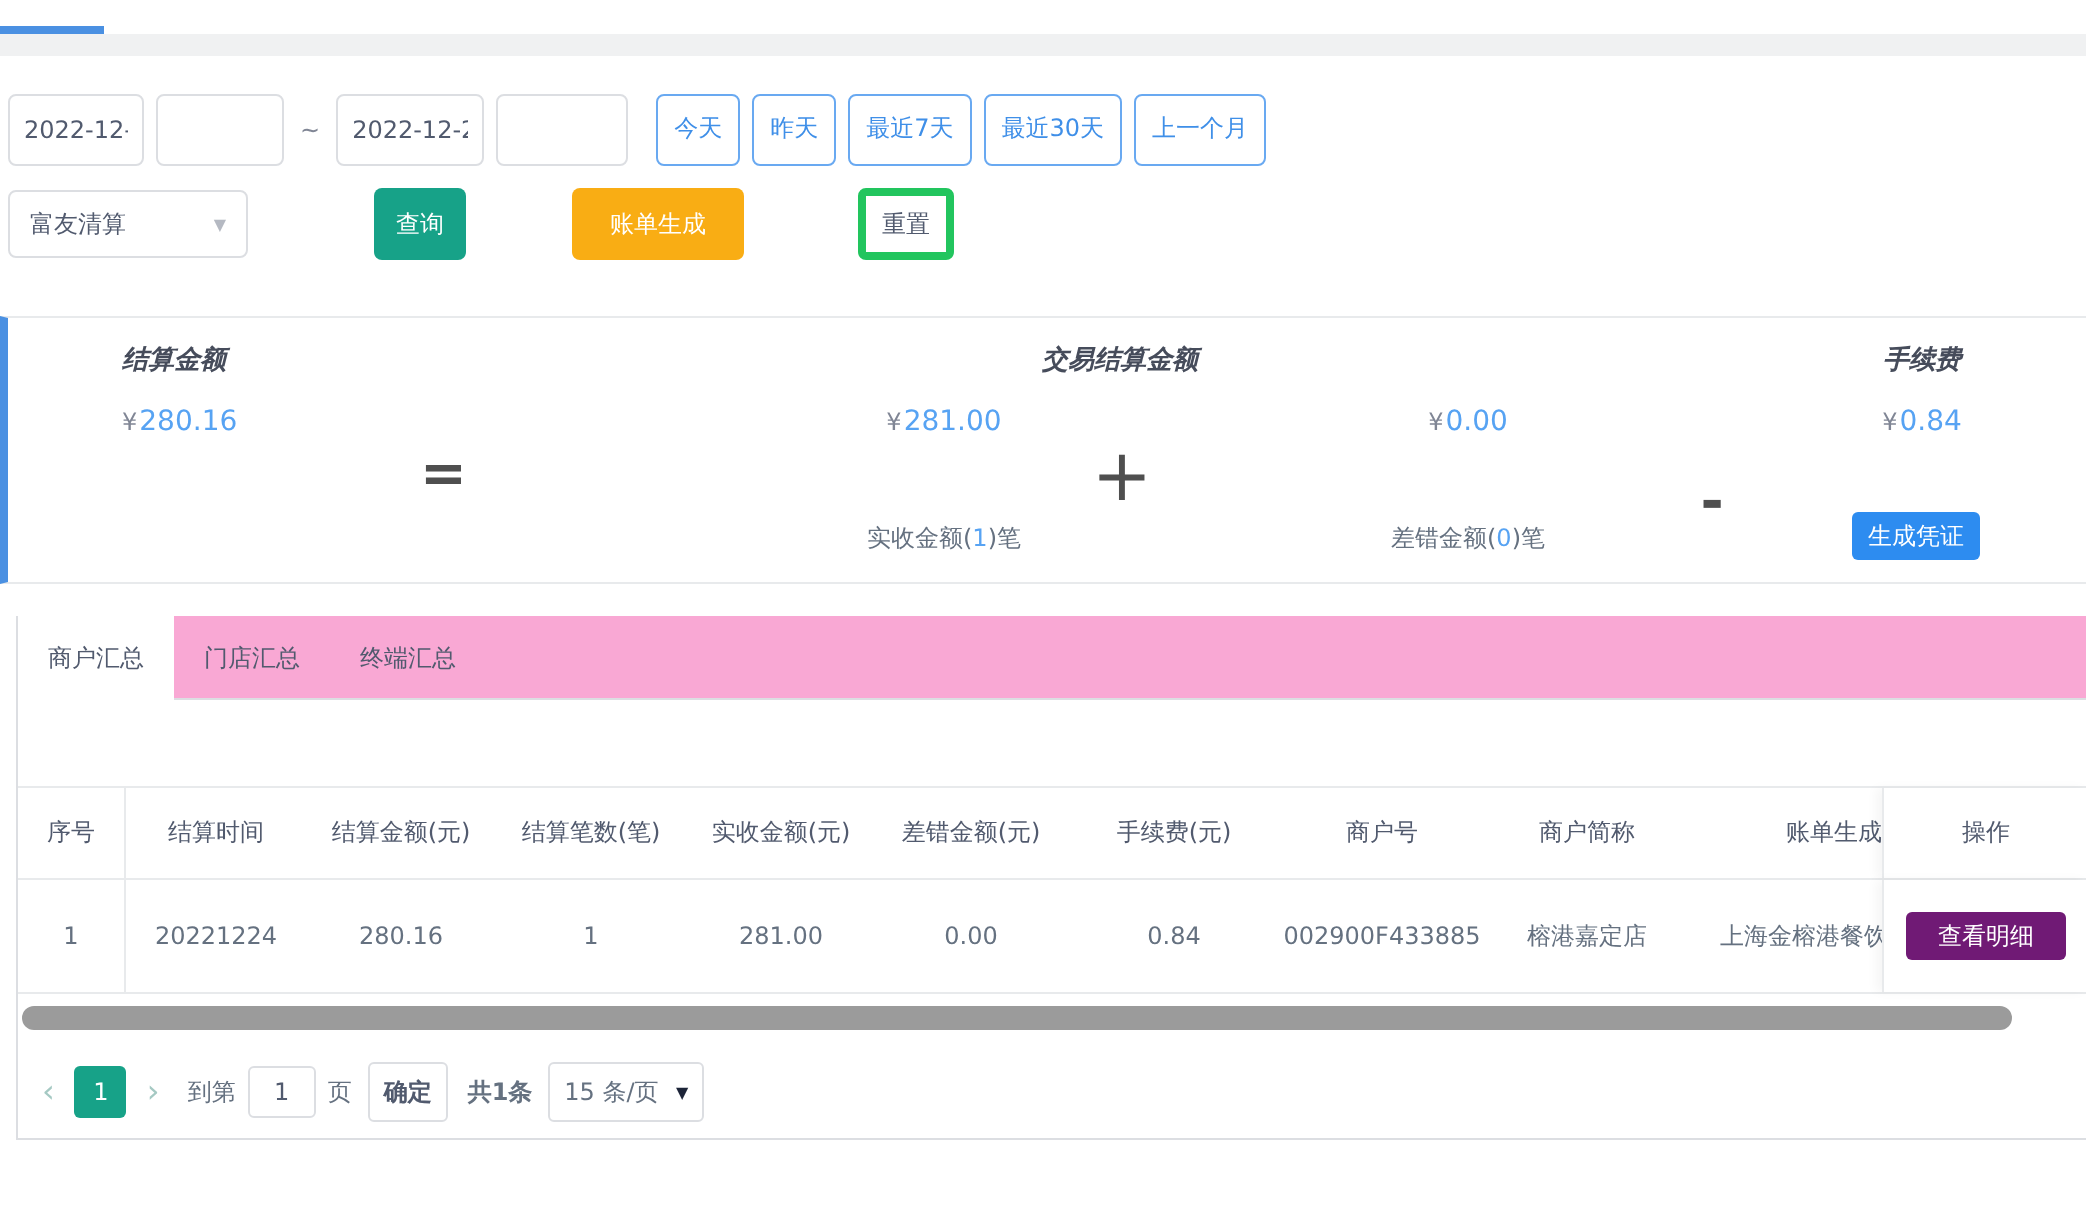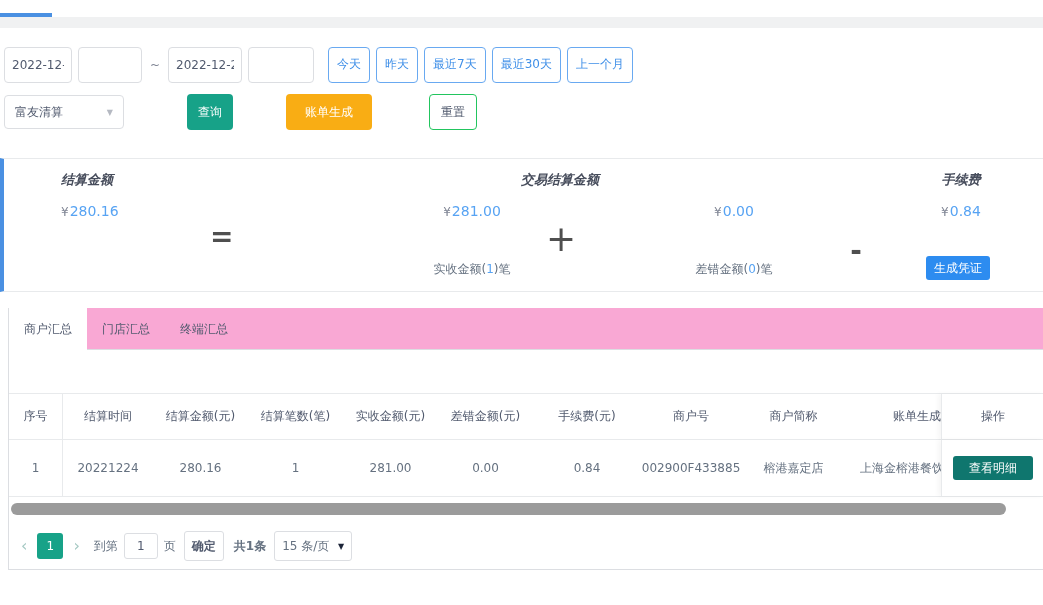--- a/index.html
+++ b/index.html
@@ -19,21 +19,21 @@
   .w-sd { width:68px; } .w-st { width:64px; margin-left:6px; }
   .w-ed { width:74px; } .w-et { width:66px; margin-left:6px; }
   .range-sep { color:#808695; margin:0 8px; }
   .ghost-btn { height:36px; border:1px solid #69a9f1; color:#3f8fe8; background:#fff; border-radius:4px; padding:0 8px; font-size:12px; margin-left:6px; cursor:pointer; font-family:inherit; }
   .ghost-btn.first { margin-left:14px; }
   .select-box { width:120px; height:34px; border:1px solid #dcdee2; border-radius:4px; background:#fff; display:flex; align-items:center; justify-content:space-between; padding:0 10px; cursor:pointer; }
   .select-box .caret { font-size:8px; color:#b5b9c2; }
   .btn { height:36px; border:none; border-radius:4px; font-size:12px; color:#fff; cursor:pointer; font-family:inherit; }
   .btn-query { width:46px; background:#17a288; margin-left:16px; }
   .btn-bill { width:86px; background:#f9ad14; margin-left:6px; }
-  .btn-reset { width:48px; background:#fff; border:1px solid #22c55e; color:#515a6e; margin-left:10px; }
+  .btn-reset { width:48px; background:#fff; border:4px solid #22c55e; color:#515a6e; margin-left:10px; }
 
   
   .summary { position:absolute; top:158px; left:0; width:1043px; height:134px; background:#fff;
              border-top:1px solid #e8eaec; border-bottom:1px solid #e8eaec; border-left:4px solid #4a90e2; }
   .s-label { position:absolute; top:12px; font-size:13px; font-weight:600; color:#464c5b; white-space:nowrap;font-style:italic; }
   .s-value { position:absolute; top:44px; font-size:14px; white-space:nowrap; }
   .s-value .cur { font-size:12px; color:#808695; margin-right:1px; }
   .s-value .amt { color:#57a3f3; }
   .s-sub { position:absolute; top:102px; font-size:12px; color:#657180; white-space:nowrap; }
   .s-sub .cnt { color:#57a3f3; }
@@ -56,21 +56,21 @@
   .trow { position:absolute; top:132px; left:0; width:1035px; height:57px; display:flex;
           border-bottom:1px solid #e8eaec; background:#fff; color:#657180; }
   .cell { display:flex; align-items:center; justify-content:center; overflow:hidden; white-space:nowrap; }
   .c0{width:54px;} .c1{width:90px;} .c2{width:95px;} .c3{width:95px;} .c4{width:95px;} .c5{width:95px;}
   .c6{width:108px;} .c7{width:100px;} .c8{width:105px;text-align:center;} .c9{width:95px;} .c10{width:103px;}
   .thead .c0, .trow .c0 { border-right:1px solid #e8eaec; }
   .thead .c9 { justify-content:flex-end; }
   .trow .c9 { justify-content:flex-start; }
   .trow .c9 span { margin-left:14px; }
   .c10 { border-left:1px solid #e8eaec; box-shadow:-3px 0 5px rgba(0,0,0,0.04); background:#fff; }
-  .detail-btn { background:#0f766e; color:#fff; border:none; border-radius:3px; height:24px; padding:0 16px; font-size:12px; cursor:pointer; font-family:inherit; }
+  .detail-btn { background:#701a75; color:#fff; border:none; border-radius:3px; height:24px; padding:0 16px; font-size:12px; cursor:pointer; font-family:inherit; }
 
   .hscroll-thumb { position:absolute; top:195px; left:2px; width:995px; height:12px; background:#9b9b9b; border-radius:7px; cursor:grab; }
 
   .pager { position:absolute; top:222px; left:0; width:1035px; height:32px; display:flex; align-items:center; color:#657180; }
   .pg-chev { font-size:16px; color:#a5c9c3; cursor:pointer; padding:0 4px; line-height:1; }
   .pg-chev.prev { margin-left:8px; }
   .pg-page { width:26px; height:26px; background:#17a288; color:#fff; border-radius:3px; text-align:center; line-height:26px; margin:0 6px; cursor:pointer; }
   .pg-text { margin-left:10px; }
   .pg-input { width:34px; height:26px; border:1px solid #dcdee2; border-radius:3px; text-align:center; margin:0 6px; font-size:12px; color:#515a6e; outline:none; font-family:inherit; }
   .pg-confirm { width:40px; height:30px; background:#fff; border:1px solid #dcdee2; border-radius:3px; color:#515a6e; font-weight:bold; margin-left:8px; cursor:pointer; font-size:12px; font-family:inherit; }

